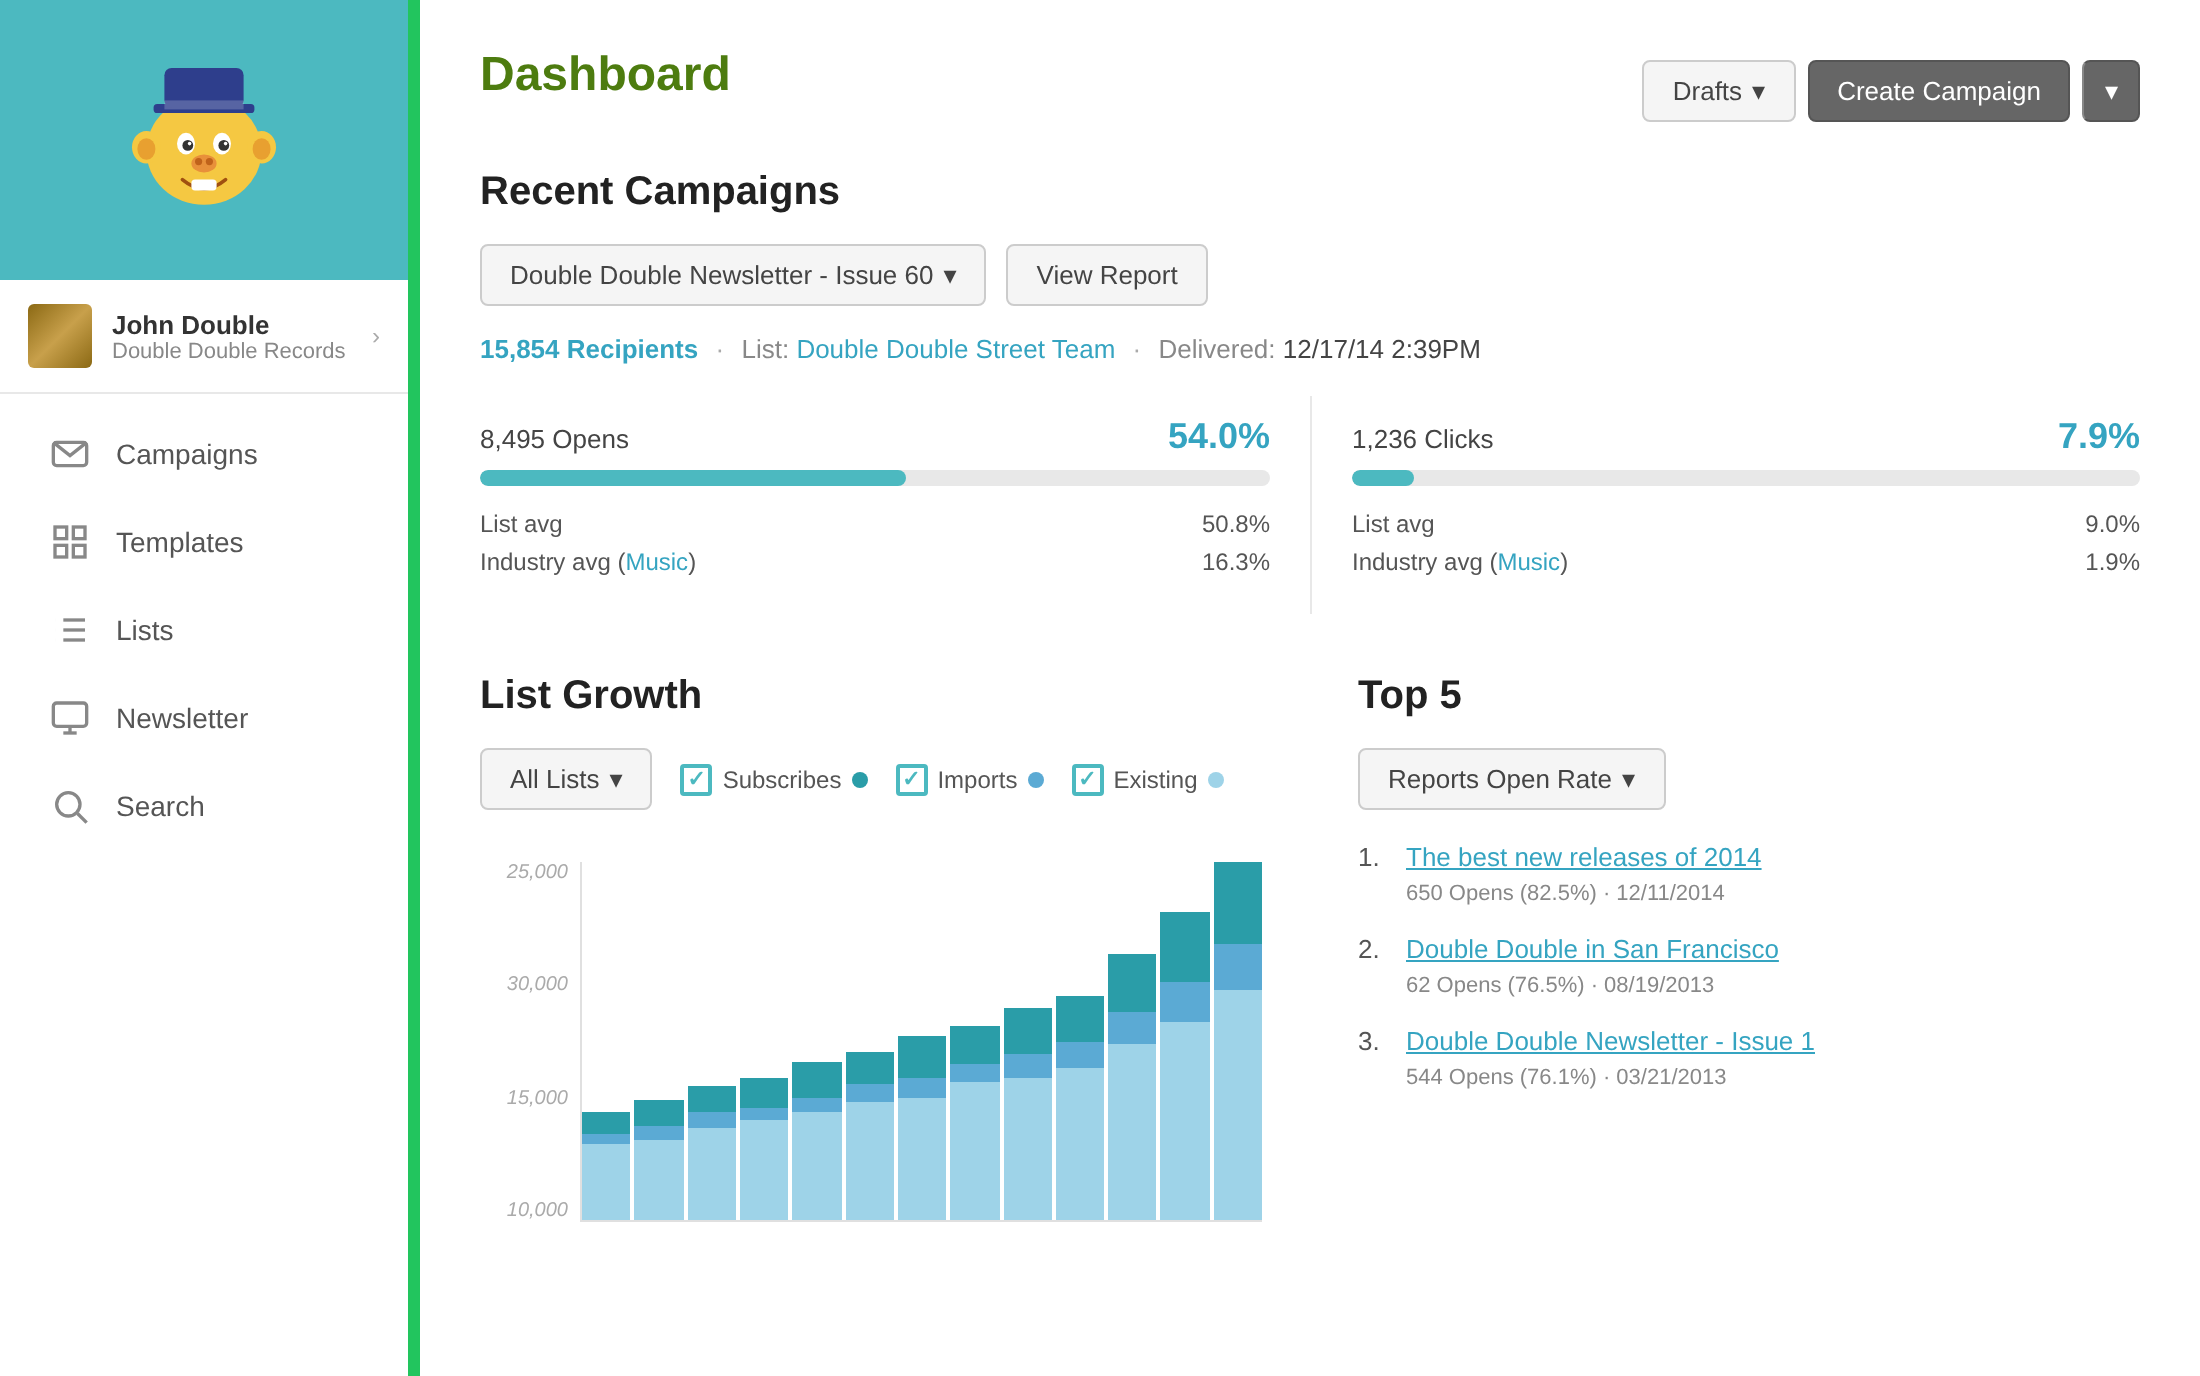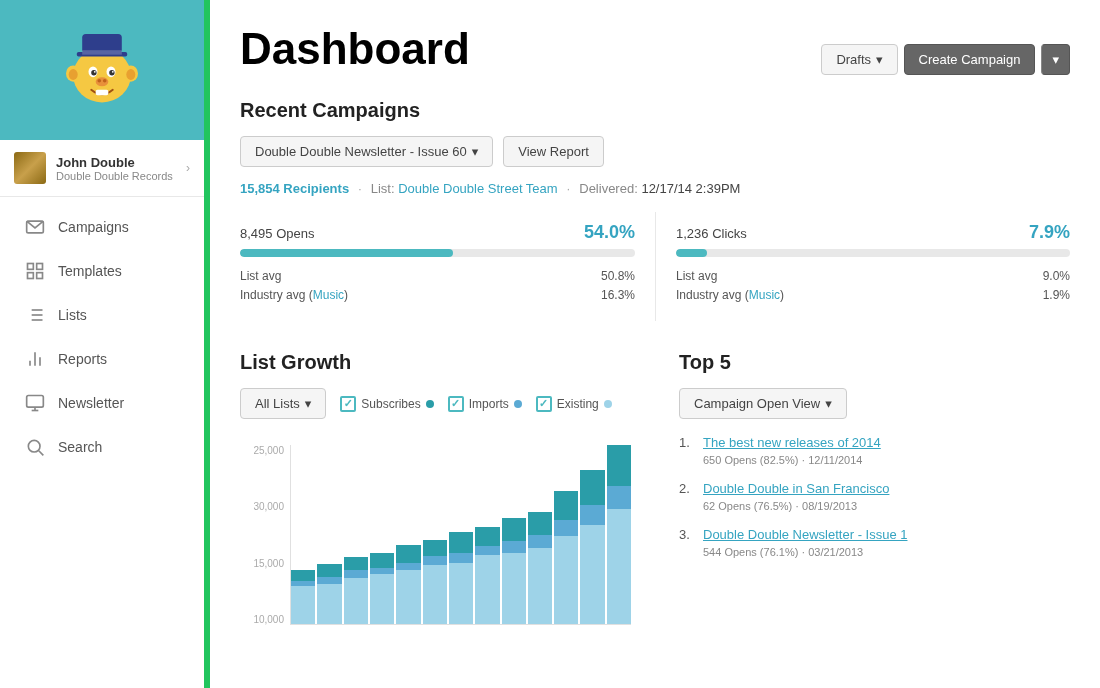--- a/index.html
+++ b/index.html
@@ -82,29 +82,29 @@
     }
 
     
     .main-header {
       display: flex;
       align-items: flex-start;
       justify-content: space-between;
       margin-bottom: 24px;
     }
     .page-title {
-      font-size: 44px;
+      font-size: 24px;
       font-weight: bold;
-      color: #000000;
+      color: #4d7c0f;
     }
     .header-actions {
       display: flex;
       align-items: center;
       gap: 6px;
-      margin-top: 20px;
+      margin-top: 6px;
     }
     .btn {
       padding: 7px 14px;
       font-size: 13px;
       border: 1px solid #ccc;
       border-radius: 4px;
       background: #f5f5f5;
       cursor: pointer;
       color: #444;
       font-weight: 500;
@@ -238,20 +238,21 @@
     }
     .dot-teal { background: #2a9da8; }
     .dot-blue { background: #5baad4; }
     .dot-lightblue { background: #9ed3e8; }
 
     
     .bar-chart-container {
       position: relative;
       height: 200px;
       margin-top: 26px;
+      font-style: italic;
     }
     .bar-chart-y-labels {
       position: absolute;
       left: 0;
       top: 0;
       bottom: 20px;
       width: 50px;
       display: flex;
       flex-direction: column;
       justify-content: space-between;
@@ -388,30 +389,20 @@
             <line x1="8" y1="12" x2="21" y2="12"></line>
             <line x1="8" y1="18" x2="21" y2="18"></line>
             <line x1="3" y1="6" x2="3.01" y2="6"></line>
             <line x1="3" y1="12" x2="3.01" y2="12"></line>
             <line x1="3" y1="18" x2="3.01" y2="18"></line>
           </svg>
       </div>
       <span>Lists</span>
     </div>
 
-    <div class="nav-item">
-      <div class="nav-icon">
-        <svg viewBox="0 0 24 24" fill="none" stroke="#888" stroke-width="2">
-            <line x1="18" y1="20" x2="18" y2="10"></line>
-            <line x1="12" y1="20" x2="12" y2="4"></line>
-            <line x1="6" y1="20" x2="6" y2="14"></line>
-          </svg>
-      </div>
-      <span>Reports</span>
-    </div>
 
     <div class="nav-item">
       <div class="nav-icon">
         <svg viewBox="0 0 24 24" fill="none" stroke="#888" stroke-width="2">
             <rect x="2" y="3" width="20" height="14" rx="2"></rect>
             <line x1="8" y1="21" x2="16" y2="21"></line>
             <line x1="12" y1="17" x2="12" y2="21"></line>
           </svg>
       </div>
       <span>Newsletter</span>
@@ -649,21 +640,21 @@
       </div>
     </div>
           </div>
       </div>
     </div>
 
     <div class="top5-section">
       <h2 class="section-title">Top 5</h2>
       <div style="margin-bottom:16px;">
         <button class="btn">
-          <span>Campaign Open View</span>
+          <span>Reports Open Rate</span>
           <span>▾</span>
         </button>
       </div>
       <div id="top5-list">
 
       <div class="top5-item">
       <span class="top5-num">1.</span>
       <div class="top5-content">
         <a class="top5-link" href="#">The best new releases of 2014</a>
         <span class="top5-meta">650 Opens (82.5%) · 12/11/2014</span>

